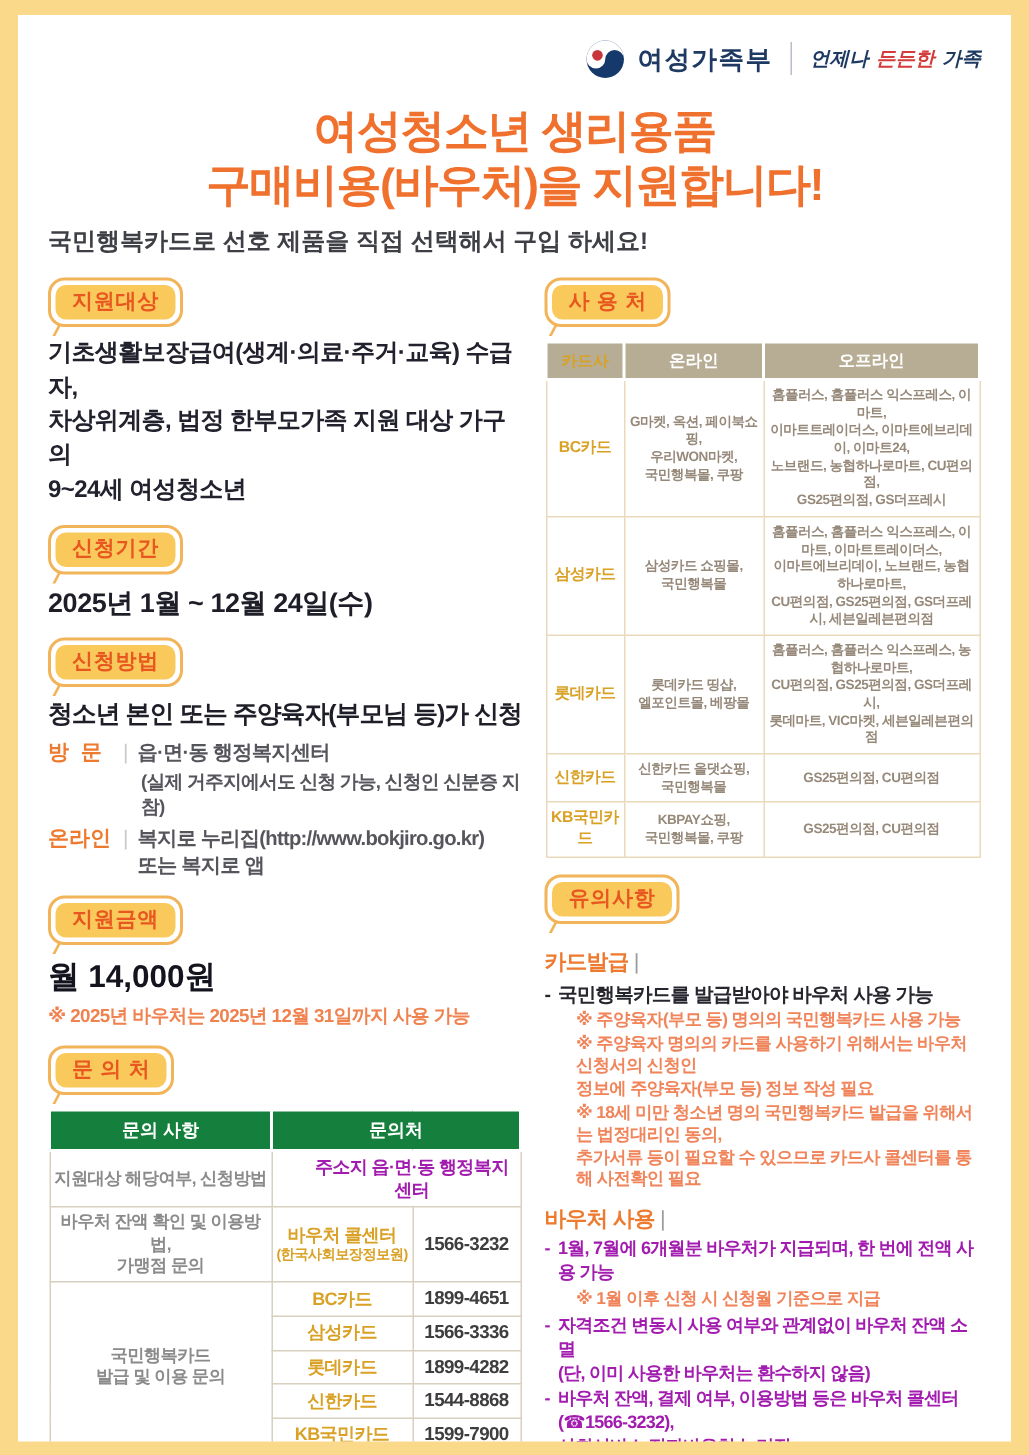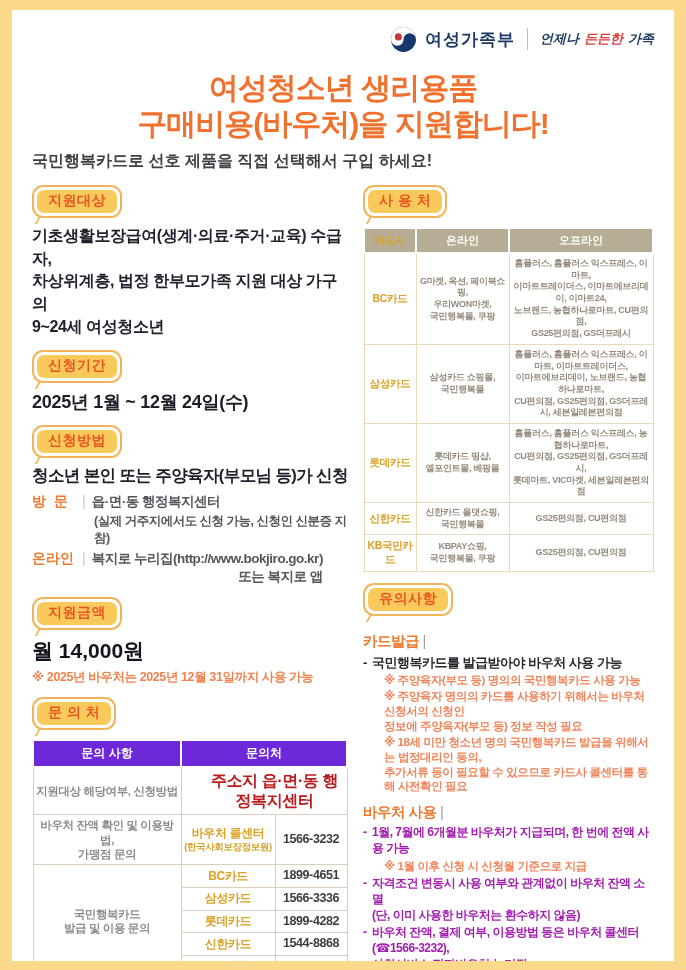--- a/index.html
+++ b/index.html
@@ -33,34 +33,34 @@
   .badge { display:inline-block; position:relative; border:2px solid #F2B459; border-radius:11px; background:#fff; padding:3px; margin-bottom:7px; }
   .badge-inner { display:block; background:#F9C95C; border-radius:7px; padding:2px 11px 3px 11px; color:#E8571F; font-weight:900; font-size:14px; letter-spacing:.5px; }
   .badge::after { content:""; position:absolute; left:3px; bottom:-8px; width:7px; height:8px; border-left:2px solid #F2B459; transform:skewX(-28deg); }
   
   .big-text { font-size:16px; font-weight:800; color:#22222E; line-height:1.42; white-space:pre-line; letter-spacing:-.4px; }
   .period-text { font-size:18px; font-weight:800; color:#1E1E28; letter-spacing:-.3px; }
   .method-headline { font-size:16.5px; font-weight:800; color:#1E1E28; letter-spacing:-.6px; margin-bottom:6px; }
   .method-row { display:flex; align-items:flex-start; margin:3px 0; }
   .method-label { color:#ED7A2F; font-weight:800; font-size:14px; width:48px; flex:none; white-space:pre; }
   .method-sep { color:#C9C9C9; margin:0 6px 0 2px; font-weight:400; font-size:14px; }
-  .method-text { font-size:13.5px; color:#55555C; font-weight:600; line-height:1.35; white-space:pre-line; letter-spacing:-.5px;text-align:right; }
+  .method-text { font-size:13.5px; color:#55555C; font-weight:600; line-height:1.35; white-space:pre-line; letter-spacing:-.5px; }
   .method-note { font-size:12.5px; color:#55555C; font-weight:600; padding-left:62px; letter-spacing:-.5px; margin-top:-1px; }
   .amount-text { font-size:21px; font-weight:900; color:#14141E; }
   .orange-note { margin-top:4px; font-size:12.5px; color:#F0824F; font-weight:700; letter-spacing:-.4px; }
   
   .contact-table { width:100%; border-collapse:collapse; margin-top:2px; }
-  .contact-table th { background:#6d28d9; color:#fff; font-weight:700; font-size:12px; padding:4px 2px; border:2px solid #fff; }
+  .contact-table th { background:#15803d; color:#fff; font-weight:700; font-size:12px; padding:4px 2px; border:2px solid #fff; }
   .contact-table td { border:1px solid #D8D0BE; padding:3px 2px; text-align:center; font-size:11.5px; color:#8B8B8B; font-weight:600; line-height:1.25; white-space:pre-line; letter-spacing:-.4px; }
   .contact-table .c-q { width:148px; }
   .contact-table .c-name { width:94px; }
   .contact-table .c-gold { color:#D9A226; font-weight:800; font-size:12px; }
   .contact-table .c-sub { display:block; font-size:9.5px; font-weight:700; color:#D9A226; }
   .contact-table .c-phone { color:#3E3E3E; font-weight:800; font-size:12.5px; }
-  .contact-table .c-addr { color:#b91c1c; font-weight:800; font-size:16px;padding-left:23px; }
+  .contact-table .c-addr { color:#a21caf; font-weight:800; font-size:12px;padding-left:23px; }
   
   .usage-table { width:100%; border-collapse:collapse; margin-top:2px; }
   .usage-table th { background:#B7AC94; color:#fff; font-weight:700; font-size:11px; padding:4px 2px; border:2px solid #fff; }
   .usage-table td { border:1px solid #EBD9BC; padding:4px 2px; font-size:9px; color:#96897A; font-weight:600; text-align:center; line-height:1.3; white-space:pre-line; letter-spacing:-.3px; }
   .usage-table .u-card { width:52px; color:#D9A226; font-weight:800; font-size:10.5px; white-space:normal; }
   .usage-table .u-online { width:93px; }
   
   .notice-title { color:#ED7A2F; font-weight:900; font-size:14.5px; letter-spacing:-.5px; margin:9px 0 3px 0; }
   .notice-title::after { content:" |"; color:#9B9B9B; font-weight:400; }
   .n-item { position:relative; padding-left:9px; font-size:12px; color:#a21caf; font-weight:700; line-height:1.32; margin:2px 0; white-space:pre-line; letter-spacing:-.5px; }

